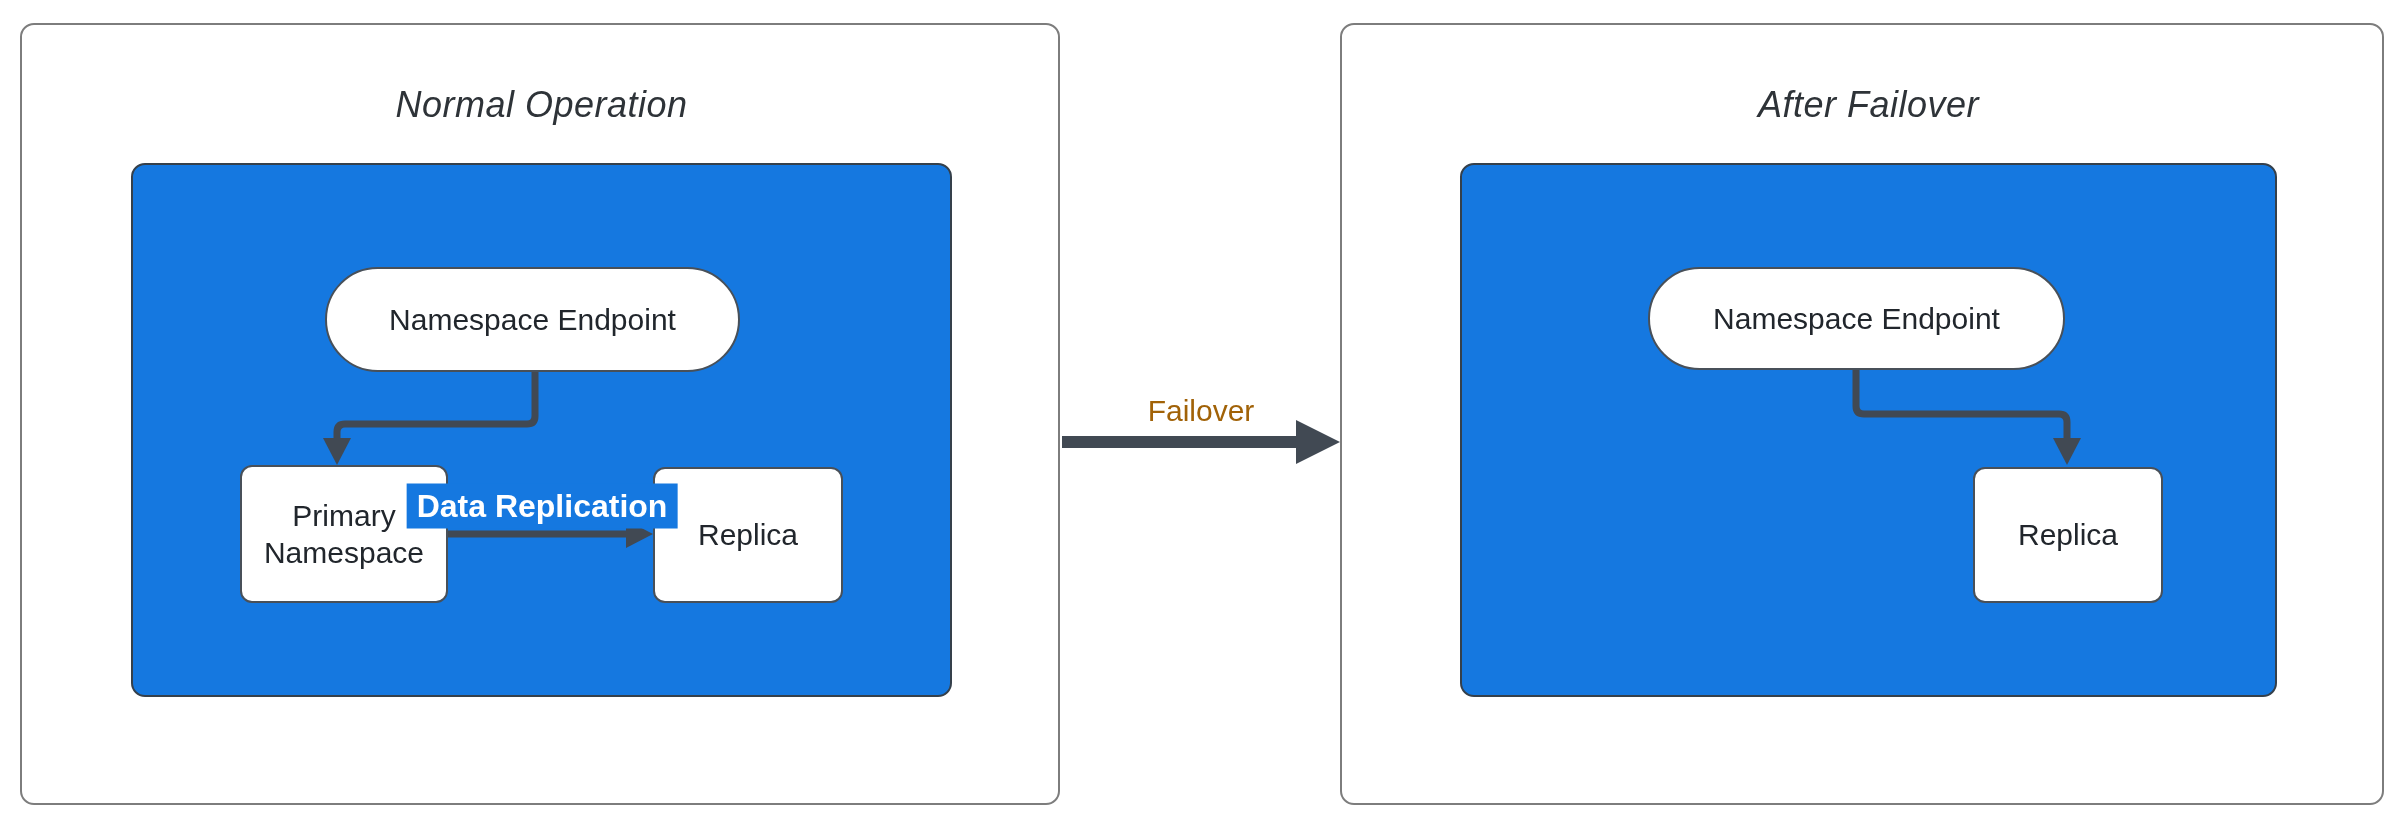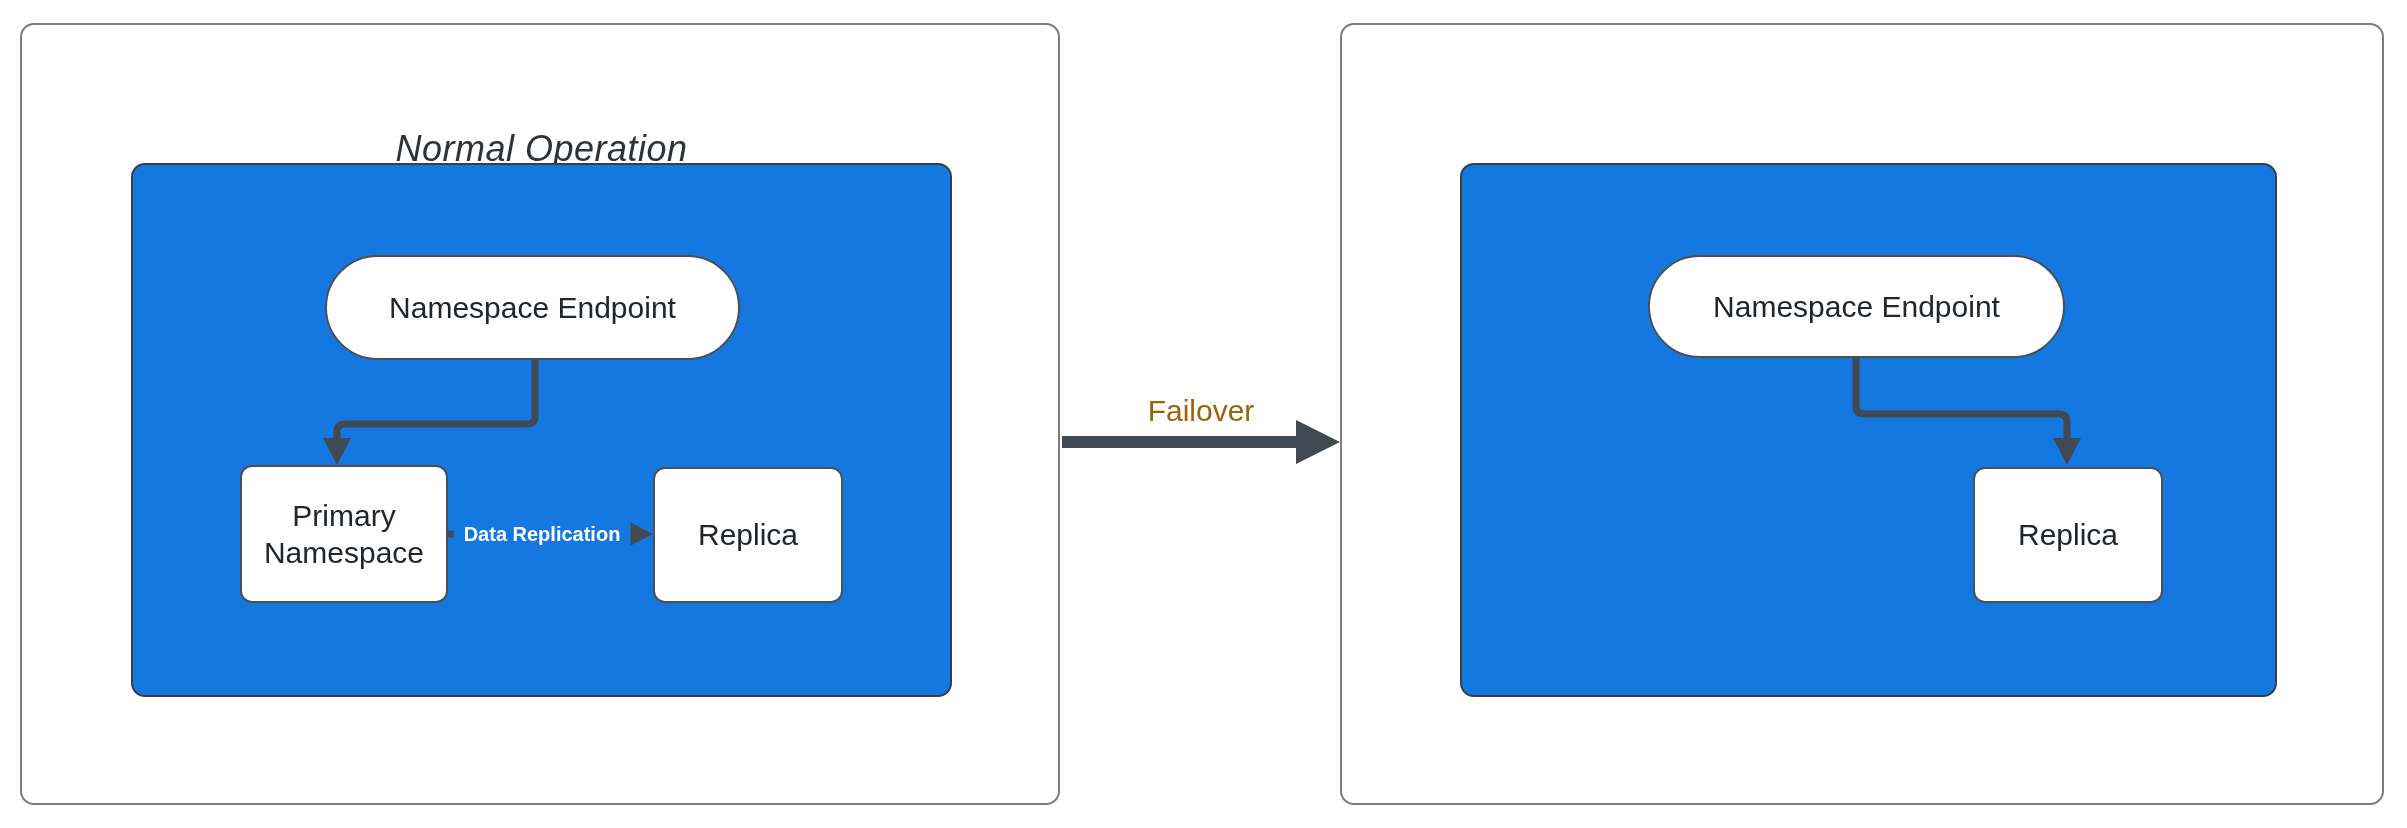--- a/index.html
+++ b/index.html
@@ -35,21 +35,21 @@
   .panel.right { left: 1340px; width: 1044px; }
   .panel-title {
     position: absolute;
     top: 84px;
     font-size: 36px;
     font-style: italic;
     color: var(--title-text);
     text-align: center;
     letter-spacing: 0.5px;
   }
-  .panel-title.left  { left: 131px;  width: 821px; margin-top: 44px; }
+  .panel-title.left  { left: 131px;  width: 821px; }
   .panel-title.right { left: 1460px; width: 817px; }
   .subgraph {
     position: absolute;
     top: 163px;
     height: 534px;
     background: var(--subgraph-fill);
     border: 2px solid var(--subgraph-border);
     border-radius: 14px;
   }
   .subgraph.left  { left: 131px;  width: 821px; }
@@ -60,21 +60,21 @@
     align-items: center;
     justify-content: center;
     text-align: center;
     background: #ffffff;
     border: 2.5px solid var(--node-border);
     color: var(--node-text);
     font-size: 30px;
     line-height: 1.25;
     z-index: 3;
   }
-  .stadium { border-radius: 999px; }
+  .stadium { border-radius: 999px; margin-top: 12px; }
   .stadium.s-left  { left: 325px;  top: 255px; width: 415px; height: 105px; }
   .stadium.s-right { left: 1648px; top: 255px; width: 417px; height: 103px; }
   .node { border-radius: 12px; padding: 8px; }
   .node.primary     { left: 240px;  top: 465px; width: 208px; height: 138px; }
   .node.replica-l   { left: 653px;  top: 467px; width: 190px; height: 136px; }
   .node.recovering  { left: 1562px; top: 465px; width: 190px; height: 138px;
                       background: var(--recovering-fill);
                       color: var(--recovering-text); font-style: italic; }
   .node.replica-r   { left: 1973px; top: 467px; width: 190px; height: 136px; }
   svg.edges {
@@ -82,25 +82,25 @@
     left: 0; top: 0;
     width: 2407px; height: 828px;
     z-index: 2;
     pointer-events: none;
   }
   svg.edges path { stroke: var(--edge); stroke-width: 7; fill: none; }
   svg.edges path.thick { stroke-width: 12; }
   svg.edges polygon { fill: var(--edge); stroke: none; }
   .edge-label {
     position: absolute;
-    left: 542px; top: 534px;
+    left: 542px; top: 506px;
     transform: translate(-50%, -50%);
     background: var(--subgraph-fill);
     color: #ffffff;
-    font-size: 20px;
+    font-size: 32px;
     font-weight: bold;
     padding: 4px 10px;
     white-space: nowrap;
     z-index: 4;
   }
   .failover-label {
     position: absolute;
     left: 1201px; top: 411px;
     transform: translate(-50%, -50%);
     color: #a16207;
@@ -122,20 +122,21 @@
   </div>
   <div class="node primary">
     <span>Primary Namespace</span>
   </div>
   <div class="node replica-l">
     <span>Replica</span>
   </div>
   <div class="edge-label">Data Replication</div>
 
   <section class="panel right"></section>
+  <div class="panel-title right">After Failover</div>
   <div class="subgraph right"></div>
   <div class="stadium s-right">
     <span>Namespace Endpoint</span>
   </div>
   <div class="node replica-r">
     <span>Replica</span>
   </div>
 
   <div class="failover-label">Failover</div>
 

